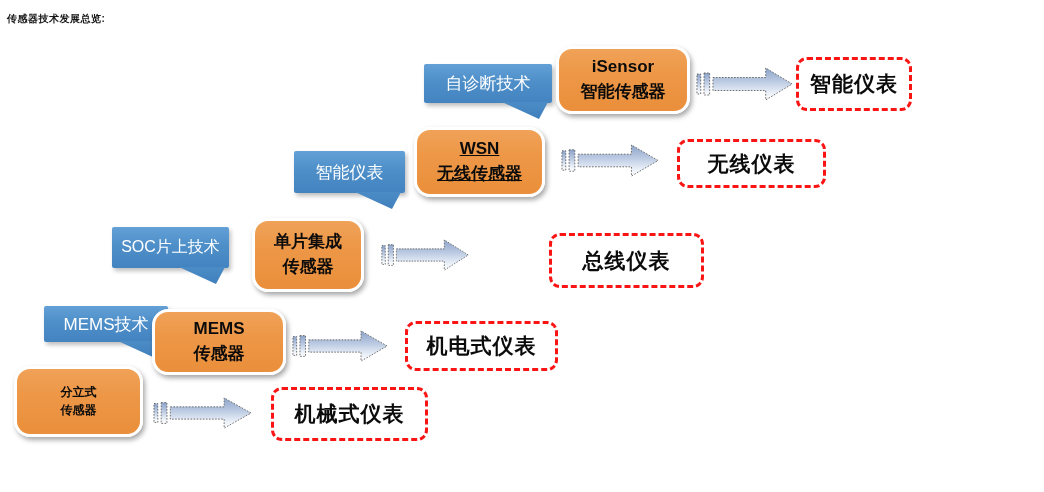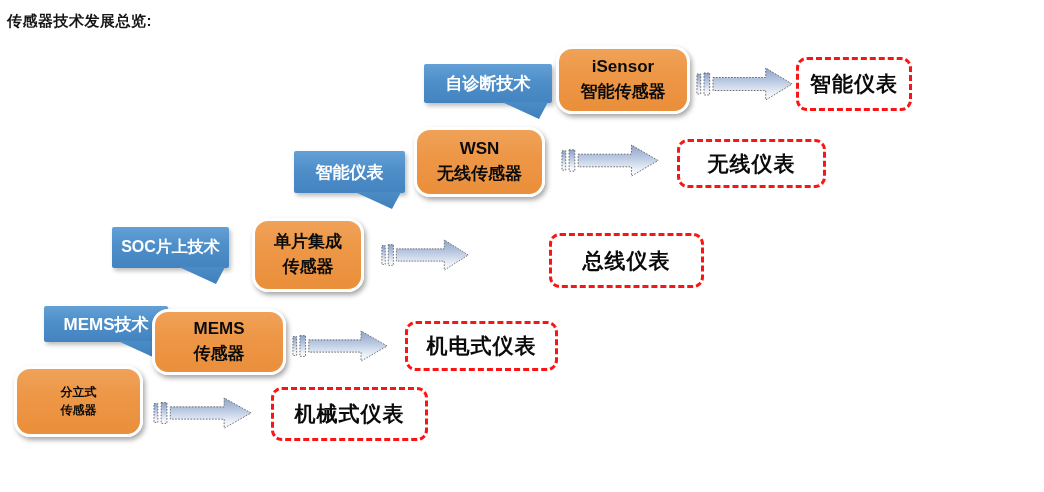--- a/index.html
+++ b/index.html
@@ -6,27 +6,27 @@
   #canvas{
     position:relative;
     width:1044px;height:492px;
     background:#ffffff;
     font-family:"Liberation Sans","DejaVu Sans",sans-serif;
     overflow:hidden;
   }
   .abs{position:absolute;box-sizing:border-box;}
   .title{
     left:7px;top:12px;
-    font-size:15px;font-weight:bold;color:#161616;
+    font-size:10px;font-weight:bold;color:#161616;
     letter-spacing:0.5px;
   }
   
   .callout{
     background:linear-gradient(to bottom,#63A0D6 0%,#4E8FC9 45%,#4383C0 100%);
-    color:#ffffff;font-weight:bold;text-align:center;
+    color:#ffffff;font-weight:normal;text-align:center;
     display:flex;align-items:center;justify-content:center;
     border-radius:2px;
     box-shadow:2px 3px 4px rgba(0,0,0,0.25);
   }
   .callout .tail{
     position:absolute;right:2px;bottom:-16px;width:48px;height:17px;
     overflow:visible;
   }
   
   .sensor-box{
@@ -92,21 +92,21 @@
   <div class="abs target-box" style="left:796px;top:57px;width:116px;height:54px;">
     <span>智能仪表</span>
   </div>
 
   <div class="abs callout fs17" style="left:294px;top:151px;width:111px;height:42px;">
     <span>智能仪表</span>
     <svg class="tail" viewBox="0 0 48 17" preserveAspectRatio="none">
         <polygon points="0,0 46,0 37,17" fill="url(#tailGrad)"></polygon>
       </svg>
   </div>
-  <div class="abs sensor-box fs17" style="left:414px;top:127px;width:131px;height:70px;">
+  <div class="abs sensor-box fs17" style="left:414px;top:127px;width:131px;height:70px;text-decoration:underline;">
     <span>WSN</span>
     <span>无线传感器</span>
   </div>
   <svg class="abs arrow" style="left:561px;top:143px;" width="99" height="35" viewBox="0 0 104 36" preserveAspectRatio="none">
     <g fill="url(#arrowGrad)" stroke="#5a5a5a" stroke-width="0.9" stroke-dasharray="1.7 1.5">
       <rect x="1" y="8" width="4" height="20"></rect>
       <rect x="8.5" y="7" width="6" height="22"></rect>
       <polygon points="18,11.5 74,11.5 74,2 102,18 74,34 74,24.5 18,24.5"></polygon>
     </g>
   </svg>

